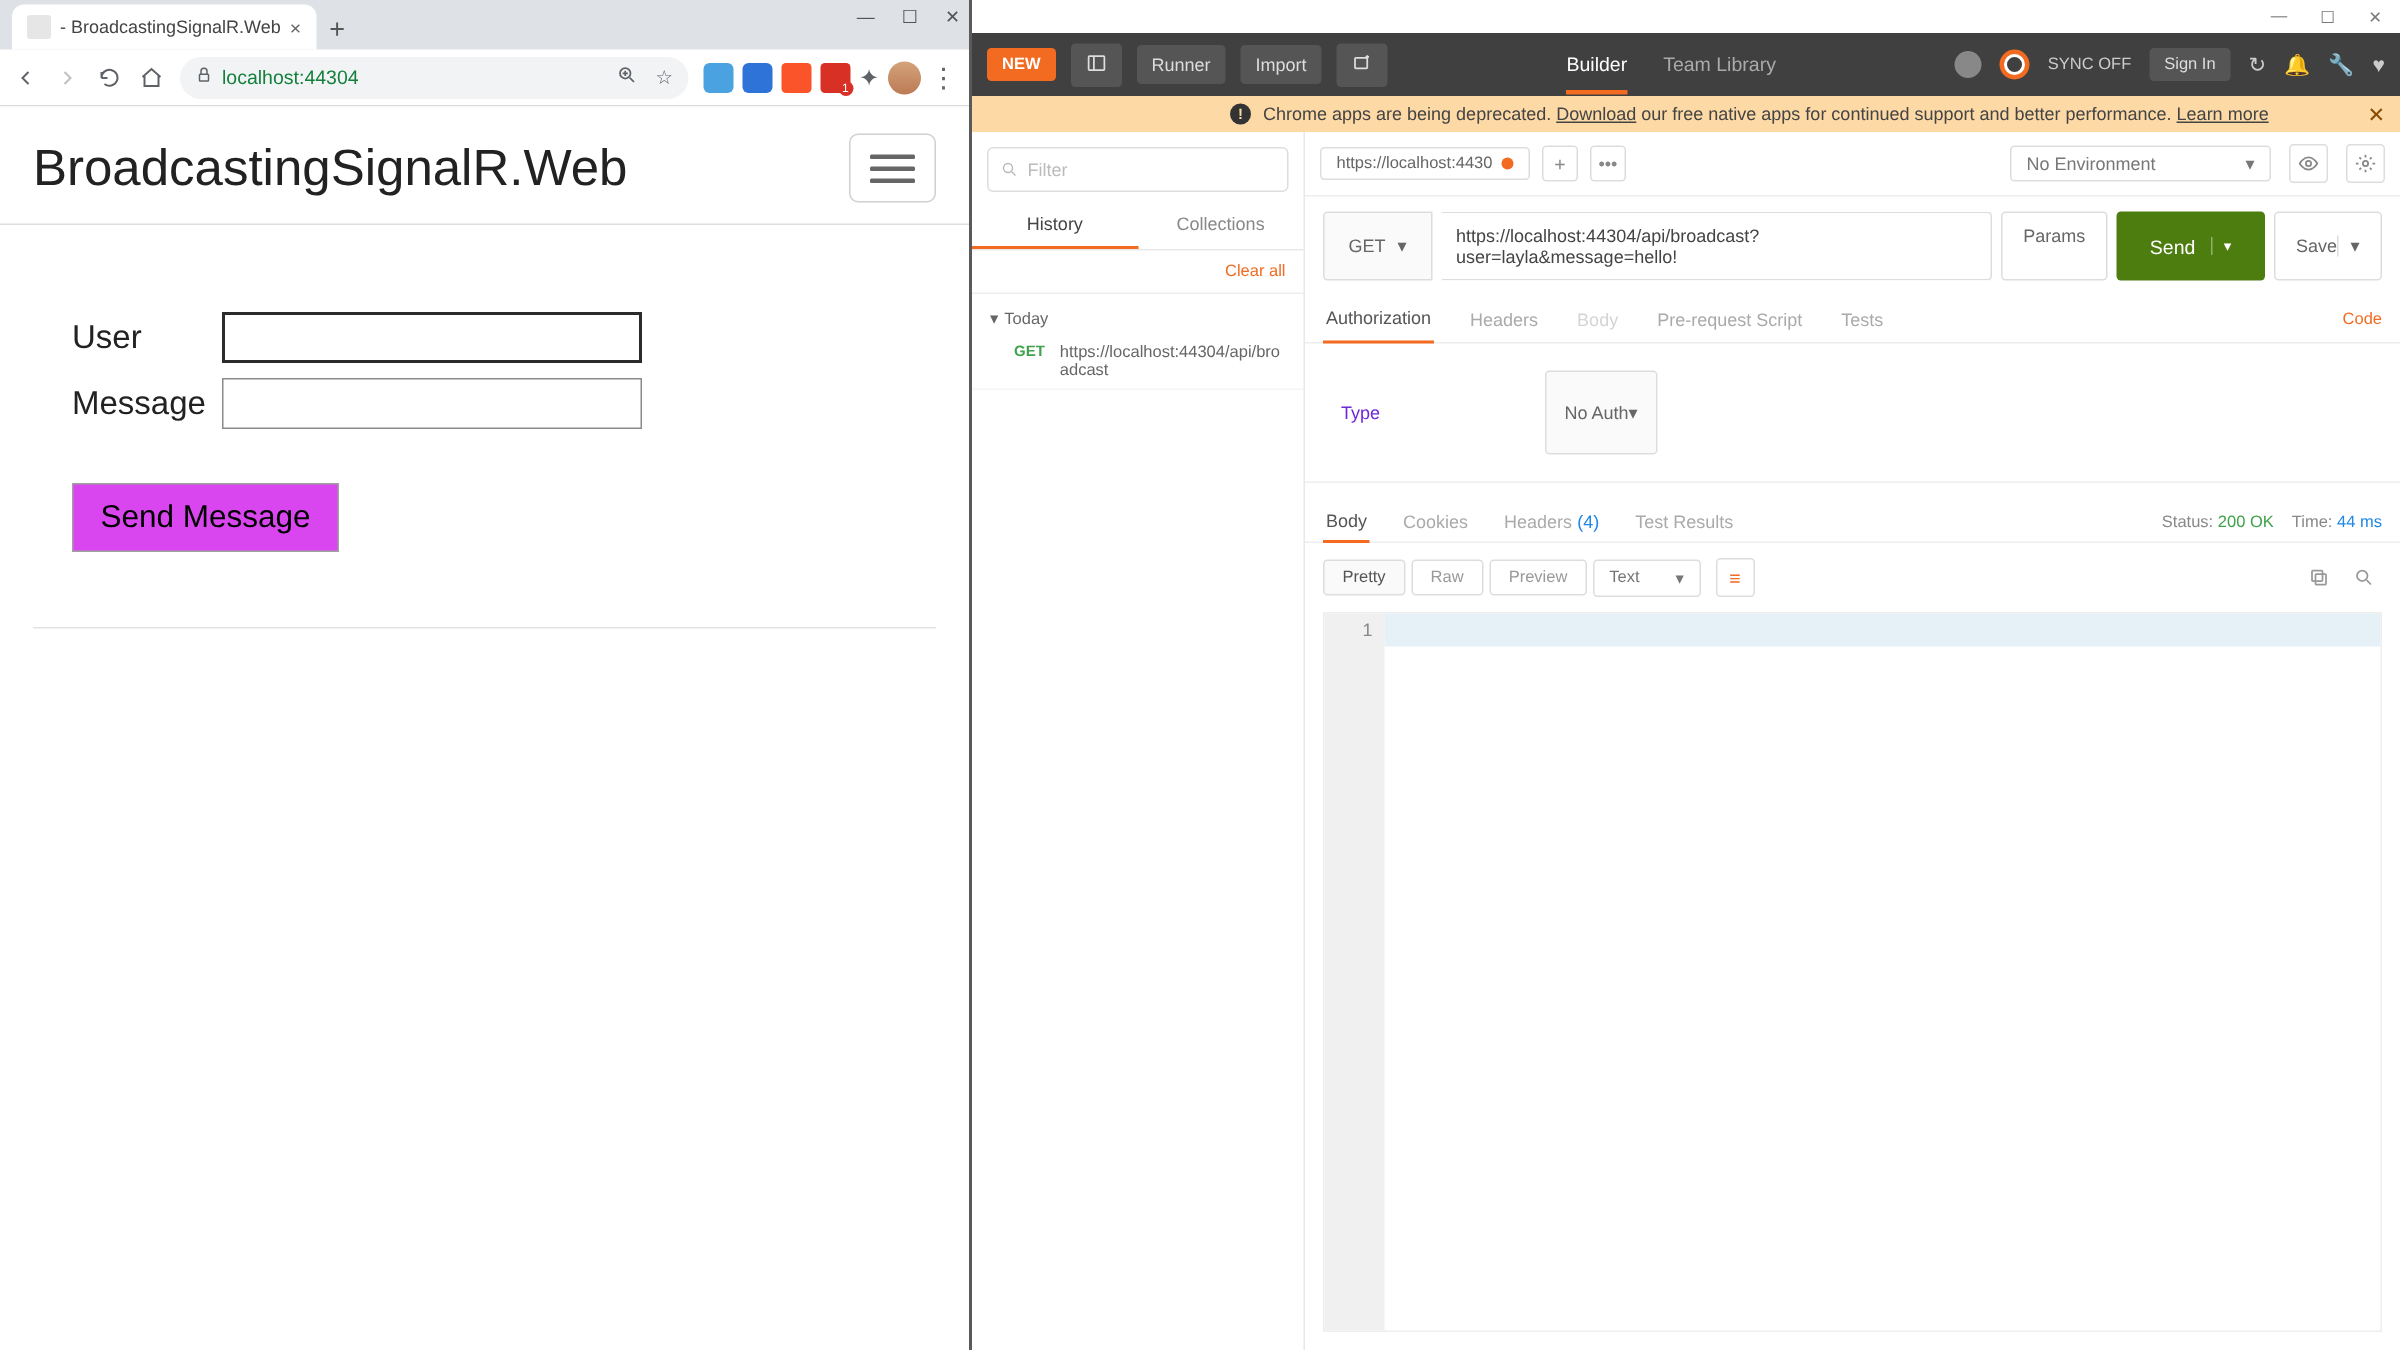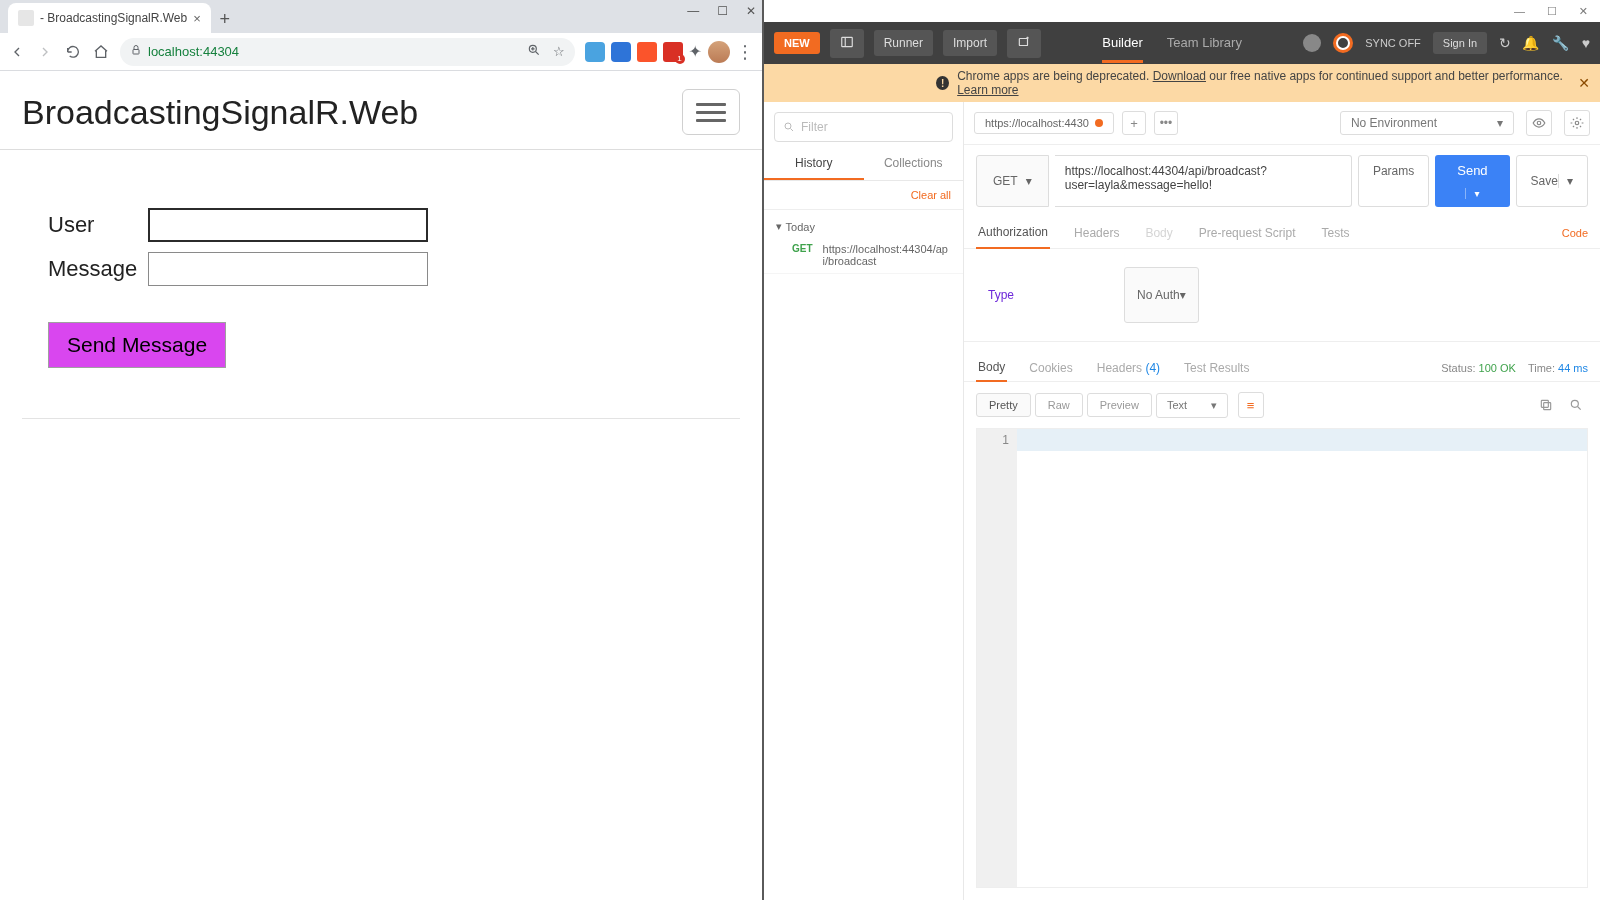--- a/index.html
+++ b/index.html
@@ -1,17 +1,17 @@
 <!DOCTYPE html>
 <html><head>
 <meta charset="utf-8">
 <style>
 * { box-sizing: border-box; margin: 0; padding: 0; }
 body { font-family: "Segoe UI", Arial, sans-serif; font-size: 13px; color: #333; background: #fff; width: 1600px; height: 900px; overflow: hidden; display: flex; }
-.chrome-pane { width: 764px; height: 900px; display: flex; flex-direction: column; border-right: 2px solid #5a5a5a; }
+.chrome-pane { width: 648px; height: 900px; display: flex; flex-direction: column; border-right: 2px solid #5a5a5a; }
 .postman-pane { flex: 1; height: 900px; display: flex; flex-direction: column; background: #fff; }
 
 
 .chrome-titlebar { height: 33px; background: #dee1e6; display: flex; align-items: flex-end; position: relative; }
 .chrome-tab { background: #fff; border-radius: 8px 8px 0 0; height: 30px; margin-left: 8px; display: flex; align-items: center; padding: 0 10px; gap: 6px; min-width: 180px; font-size: 12px; color: #444; }
 .chrome-tab .favicon { width: 16px; height: 16px; background: #e6e6e6; border-radius: 2px; }
 .chrome-tab .close { margin-left: auto; font-size: 13px; color: #666; }
 .chrome-newtab { width: 28px; height: 28px; display: flex; align-items: center; justify-content: center; color: #555; font-size: 18px; }
 .chrome-win-controls { position: absolute; right: 6px; top: 4px; display: flex; gap: 18px; color: #555; }
 .chrome-win-controls span { font-size: 12px; }
@@ -64,21 +64,21 @@
 .pm-orb::after { content: ""; position: absolute; inset: 3px; background: #404040; border-radius: 50%; border: 2px solid #fff; }
 .pm-signin { background: #555; color: #ddd; font-size: 11px; padding: 5px 10px; border-radius: 3px; }
 .pm-hicon { color: #ccc; font-size: 14px; }
 
 .pm-banner { background: #fcd9a5; padding: 5px 12px; display: flex; align-items: center; gap: 8px; font-size: 12px; color: #444; position: relative; }
 .pm-banner .warn { width: 14px; height: 14px; background: #333; border-radius: 50%; color: #fcd9a5; font-size: 10px; display: flex; align-items: center; justify-content: center; font-weight: bold; margin-left: 160px; }
 .pm-banner a { color: #444; text-decoration: underline; }
 .pm-banner .close { position: absolute; right: 10px; color: #8a4a00; font-size: 14px; cursor: pointer; }
 
 .pm-body { flex: 1; display: flex; overflow: hidden; }
-.pm-sidebar { width: 200px; border-right: 1px solid #e8e8e8; display: flex; flex-direction: column; }
+.pm-sidebar { width: 222px; border-right: 1px solid #e8e8e8; display: flex; flex-direction: column; }
 .pm-filter { margin: 10px 10px 6px; border: 1px solid #ddd; border-radius: 4px; height: 30px; display: flex; align-items: center; padding: 0 8px; gap: 6px; color: #bbb; font-size: 12px; }
 .pm-side-tabs { display: flex; border-bottom: 1px solid #e8e8e8; }
 .pm-side-tab { flex: 1; text-align: center; padding: 8px 0; font-size: 12px; color: #888; }
 .pm-side-tab.active { color: #444; border-bottom: 2px solid #f26b21; }
 .pm-clear { text-align: right; padding: 8px 12px; font-size: 11px; color: #f26b21; border-bottom: 1px solid #eee; }
 .pm-history { padding: 6px 0; }
 .pm-history-day { padding: 4px 12px; font-size: 11px; color: #666; display: flex; align-items: center; gap: 4px; }
 .pm-history-item { display: flex; padding: 6px 12px 6px 28px; gap: 10px; font-size: 11px; border-bottom: 1px solid #f5f5f5; }
 .pm-history-item .method { color: #3fa24c; font-weight: bold; font-size: 10px; }
 .pm-history-item .url { color: #666; word-break: break-all; flex: 1; }
@@ -89,21 +89,21 @@
 .pm-reqtab .dot { width: 8px; height: 8px; background: #f26b21; border-radius: 50%; }
 .pm-tabbar .plus { width: 24px; height: 24px; border: 1px solid #ddd; border-radius: 3px; display: flex; align-items: center; justify-content: center; color: #888; }
 .pm-tabbar .dots { width: 24px; height: 24px; border: 1px solid #ddd; border-radius: 3px; display: flex; align-items: center; justify-content: center; color: #888; font-size: 12px; }
 .pm-env { margin-left: auto; border: 1px solid #ddd; border-radius: 3px; padding: 4px 10px; font-size: 12px; color: #777; display: flex; align-items: center; gap: 60px; }
 .pm-env-btn { width: 26px; height: 26px; border: 1px solid #ddd; border-radius: 3px; display: flex; align-items: center; justify-content: center; color: #888; margin-left: 4px; }
 
 .pm-urlbar { display: flex; padding: 10px 12px; gap: 6px; align-items: stretch; }
 .pm-method { border: 1px solid #ddd; border-radius: 3px 0 0 3px; padding: 8px 16px; font-size: 12px; color: #666; display: flex; align-items: center; gap: 8px; background: #fafafa; }
 .pm-url { flex: 1; border: 1px solid #ddd; border-left: none; border-radius: 0 3px 3px 0; padding: 8px 10px; font-size: 12px; color: #444; }
 .pm-params { border: 1px solid #ddd; border-radius: 3px; padding: 8px 14px; font-size: 12px; color: #666; }
-.pm-send { background: #3b82f6; color: #fff; border-radius: 3px; padding: 8px 22px; font-size: 13px; font-weight: 500; display: flex; align-items: center; gap: 10px; flex-direction: column; }
+.pm-send { background: #4d7c0f; color: #fff; border-radius: 3px; padding: 8px 22px; font-size: 13px; font-weight: 500; display: flex; align-items: center; gap: 10px; }
 .pm-send .chev { border-left: 1px solid rgba(255,255,255,0.4); padding-left: 8px; font-size: 10px; }
 .pm-save { border: 1px solid #ddd; border-radius: 3px; padding: 8px 14px; font-size: 12px; color: #666; display: flex; align-items: center; gap: 0; }
 
 .pm-reqtabs { display: flex; padding: 0 12px; gap: 22px; border-bottom: 1px solid #eee; align-items: center; }
 .pm-reqtabs .rtab { padding: 8px 2px; font-size: 12px; color: #aaa; }
 .pm-reqtabs .rtab.active { color: #555; border-bottom: 2px solid #f26b21; margin-bottom: -1px; }
 .pm-reqtabs .code { margin-left: auto; color: #f26b21; font-size: 11px; }
 
 .pm-auth { padding: 18px 24px; display: flex; align-items: center; gap: 110px; border-bottom: 1px solid #eee; }
 .pm-auth .label { font-size: 12px; color: #6d28d9; }
@@ -352,21 +352,21 @@
       <div class="pm-resptabs">
         <span class="rtab active">Body</span>
         <span class="rtab">Cookies</span>
         <span class="rtab">
           <span>Headers</span>
           <span class="hcount">(4)</span>
         </span>
         <span class="rtab">Test Results</span>
         <span class="status">
           <span>Status:</span>
-          <span class="ok">100 OK</span>
+          <span class="ok">200 OK</span>
           &nbsp;&nbsp;
           <span>Time:</span>
           <span class="time">44 ms</span>
         </span>
       </div>
 
       <div class="pm-viewbar">
         <span class="pm-viewbtn active">Pretty</span>
         <span class="pm-viewbtn">Raw</span>
         <span class="pm-viewbtn">Preview</span>

